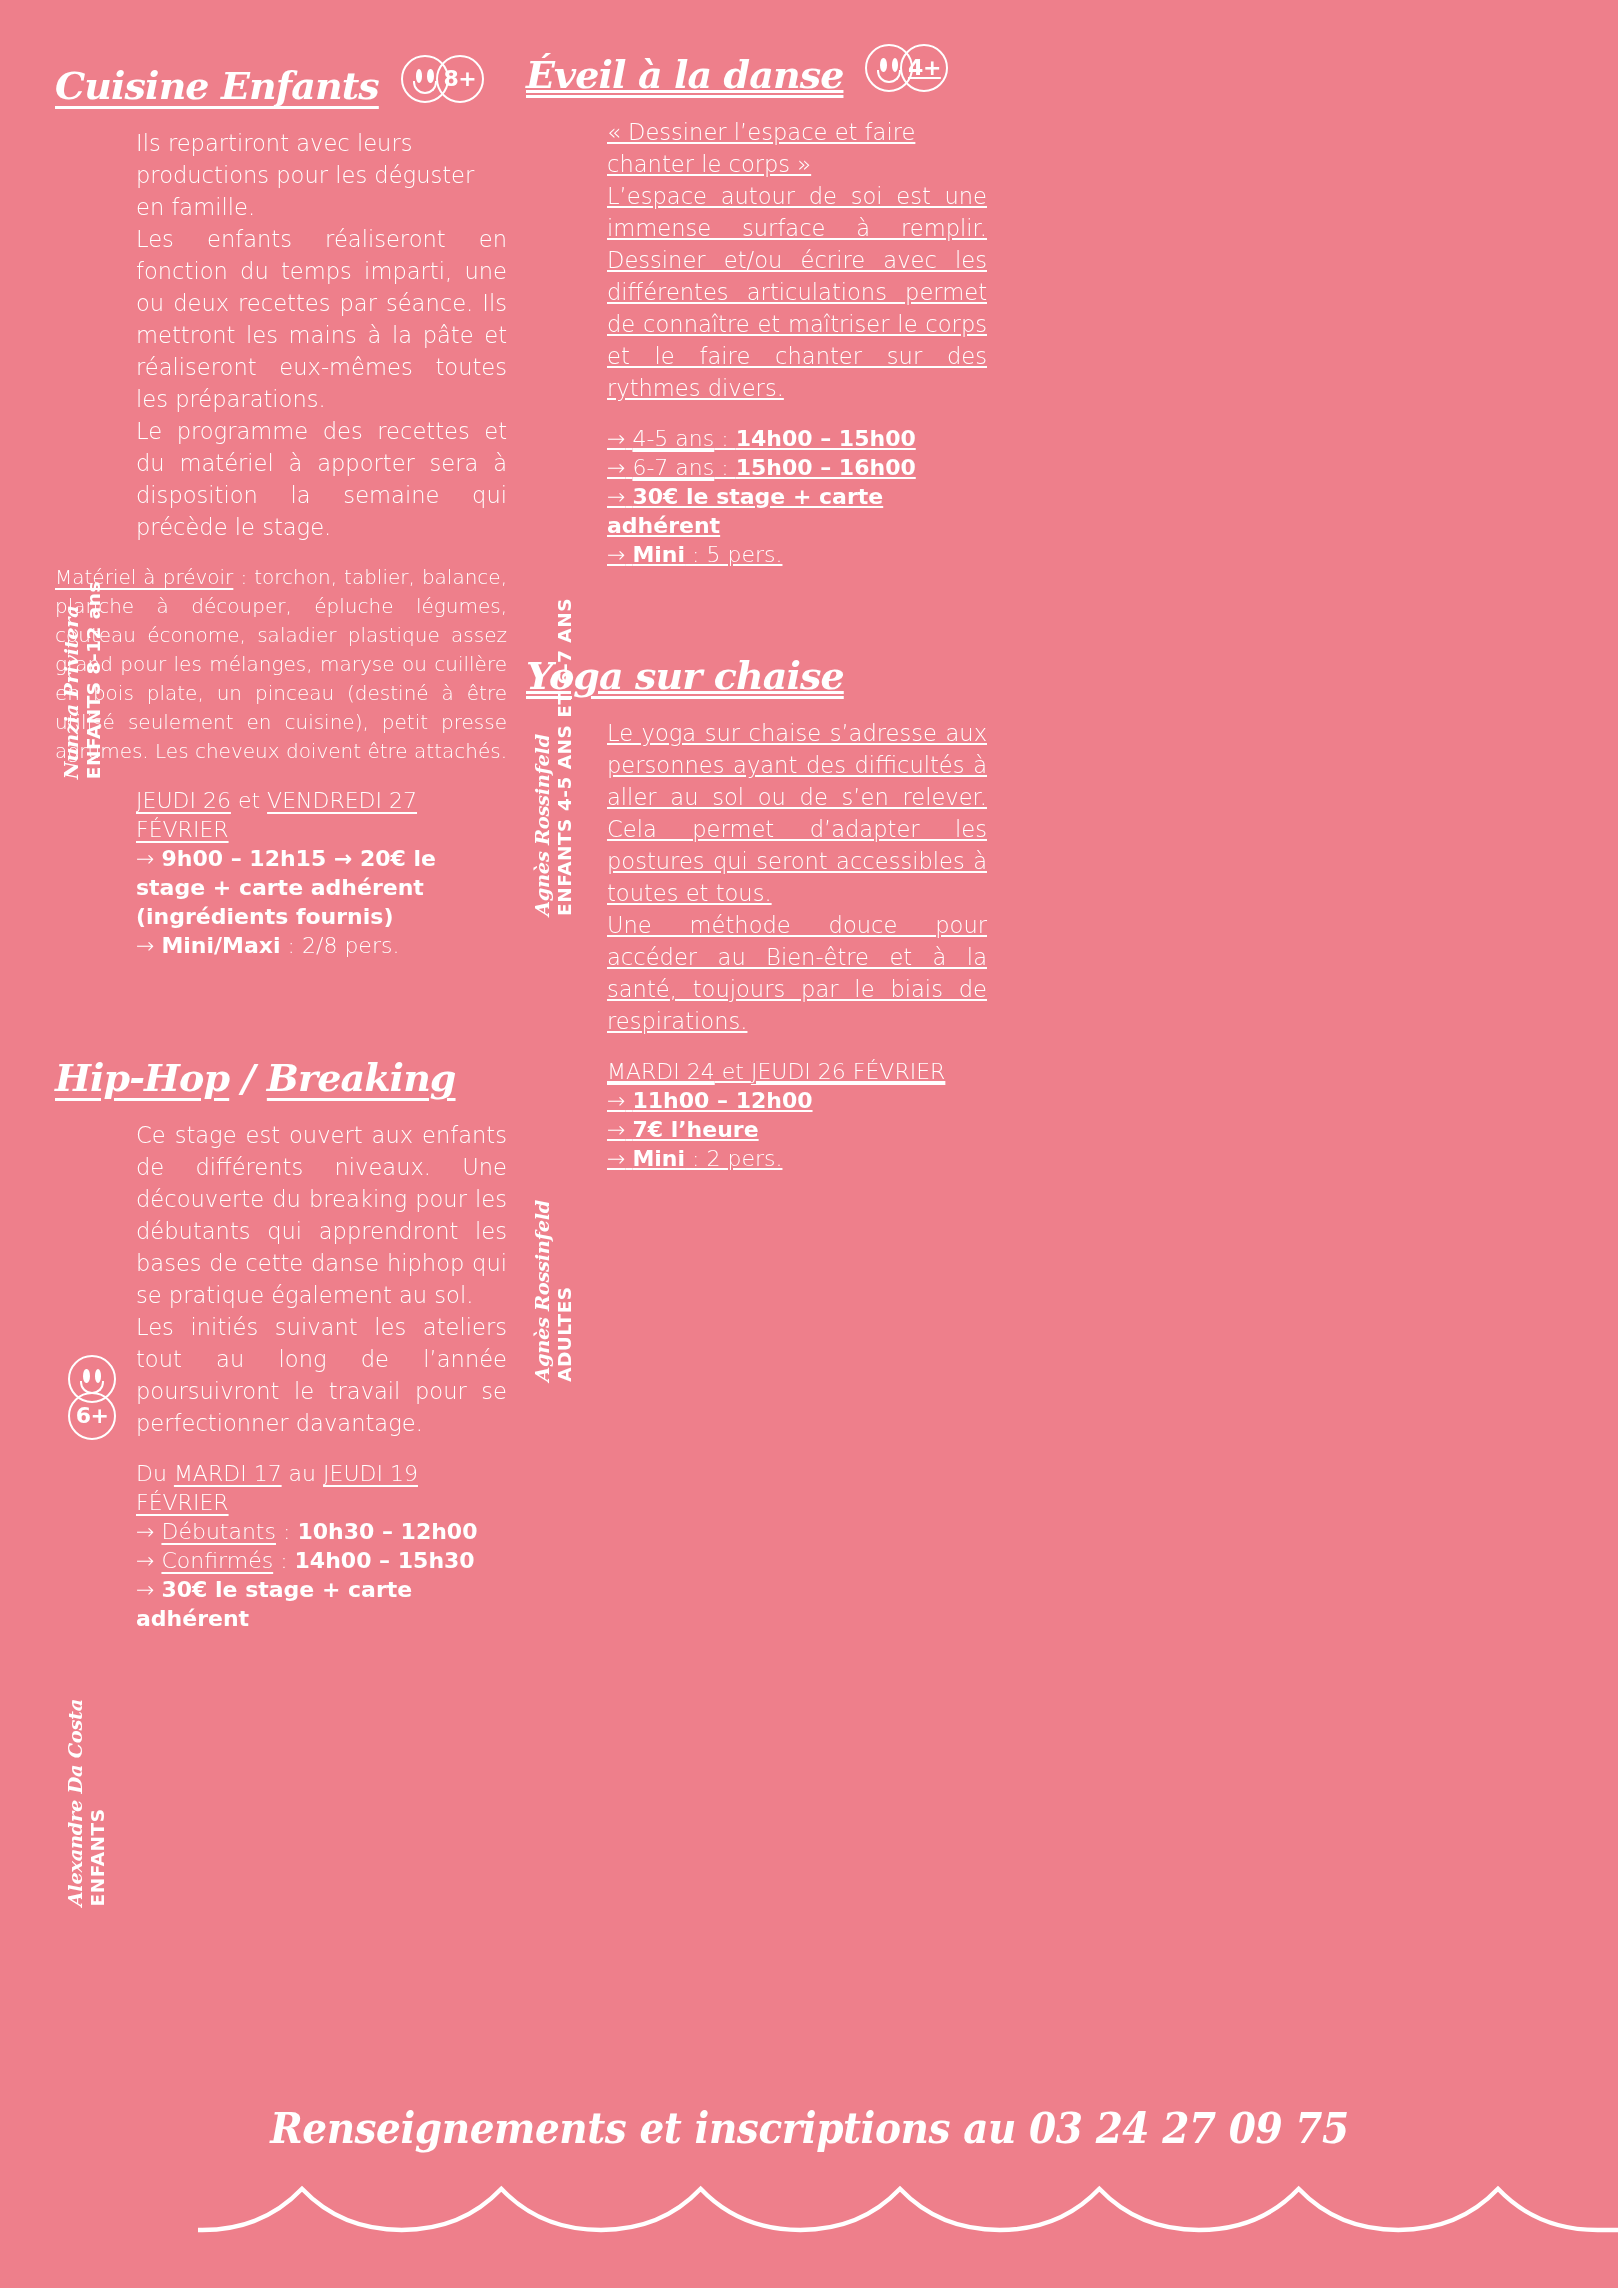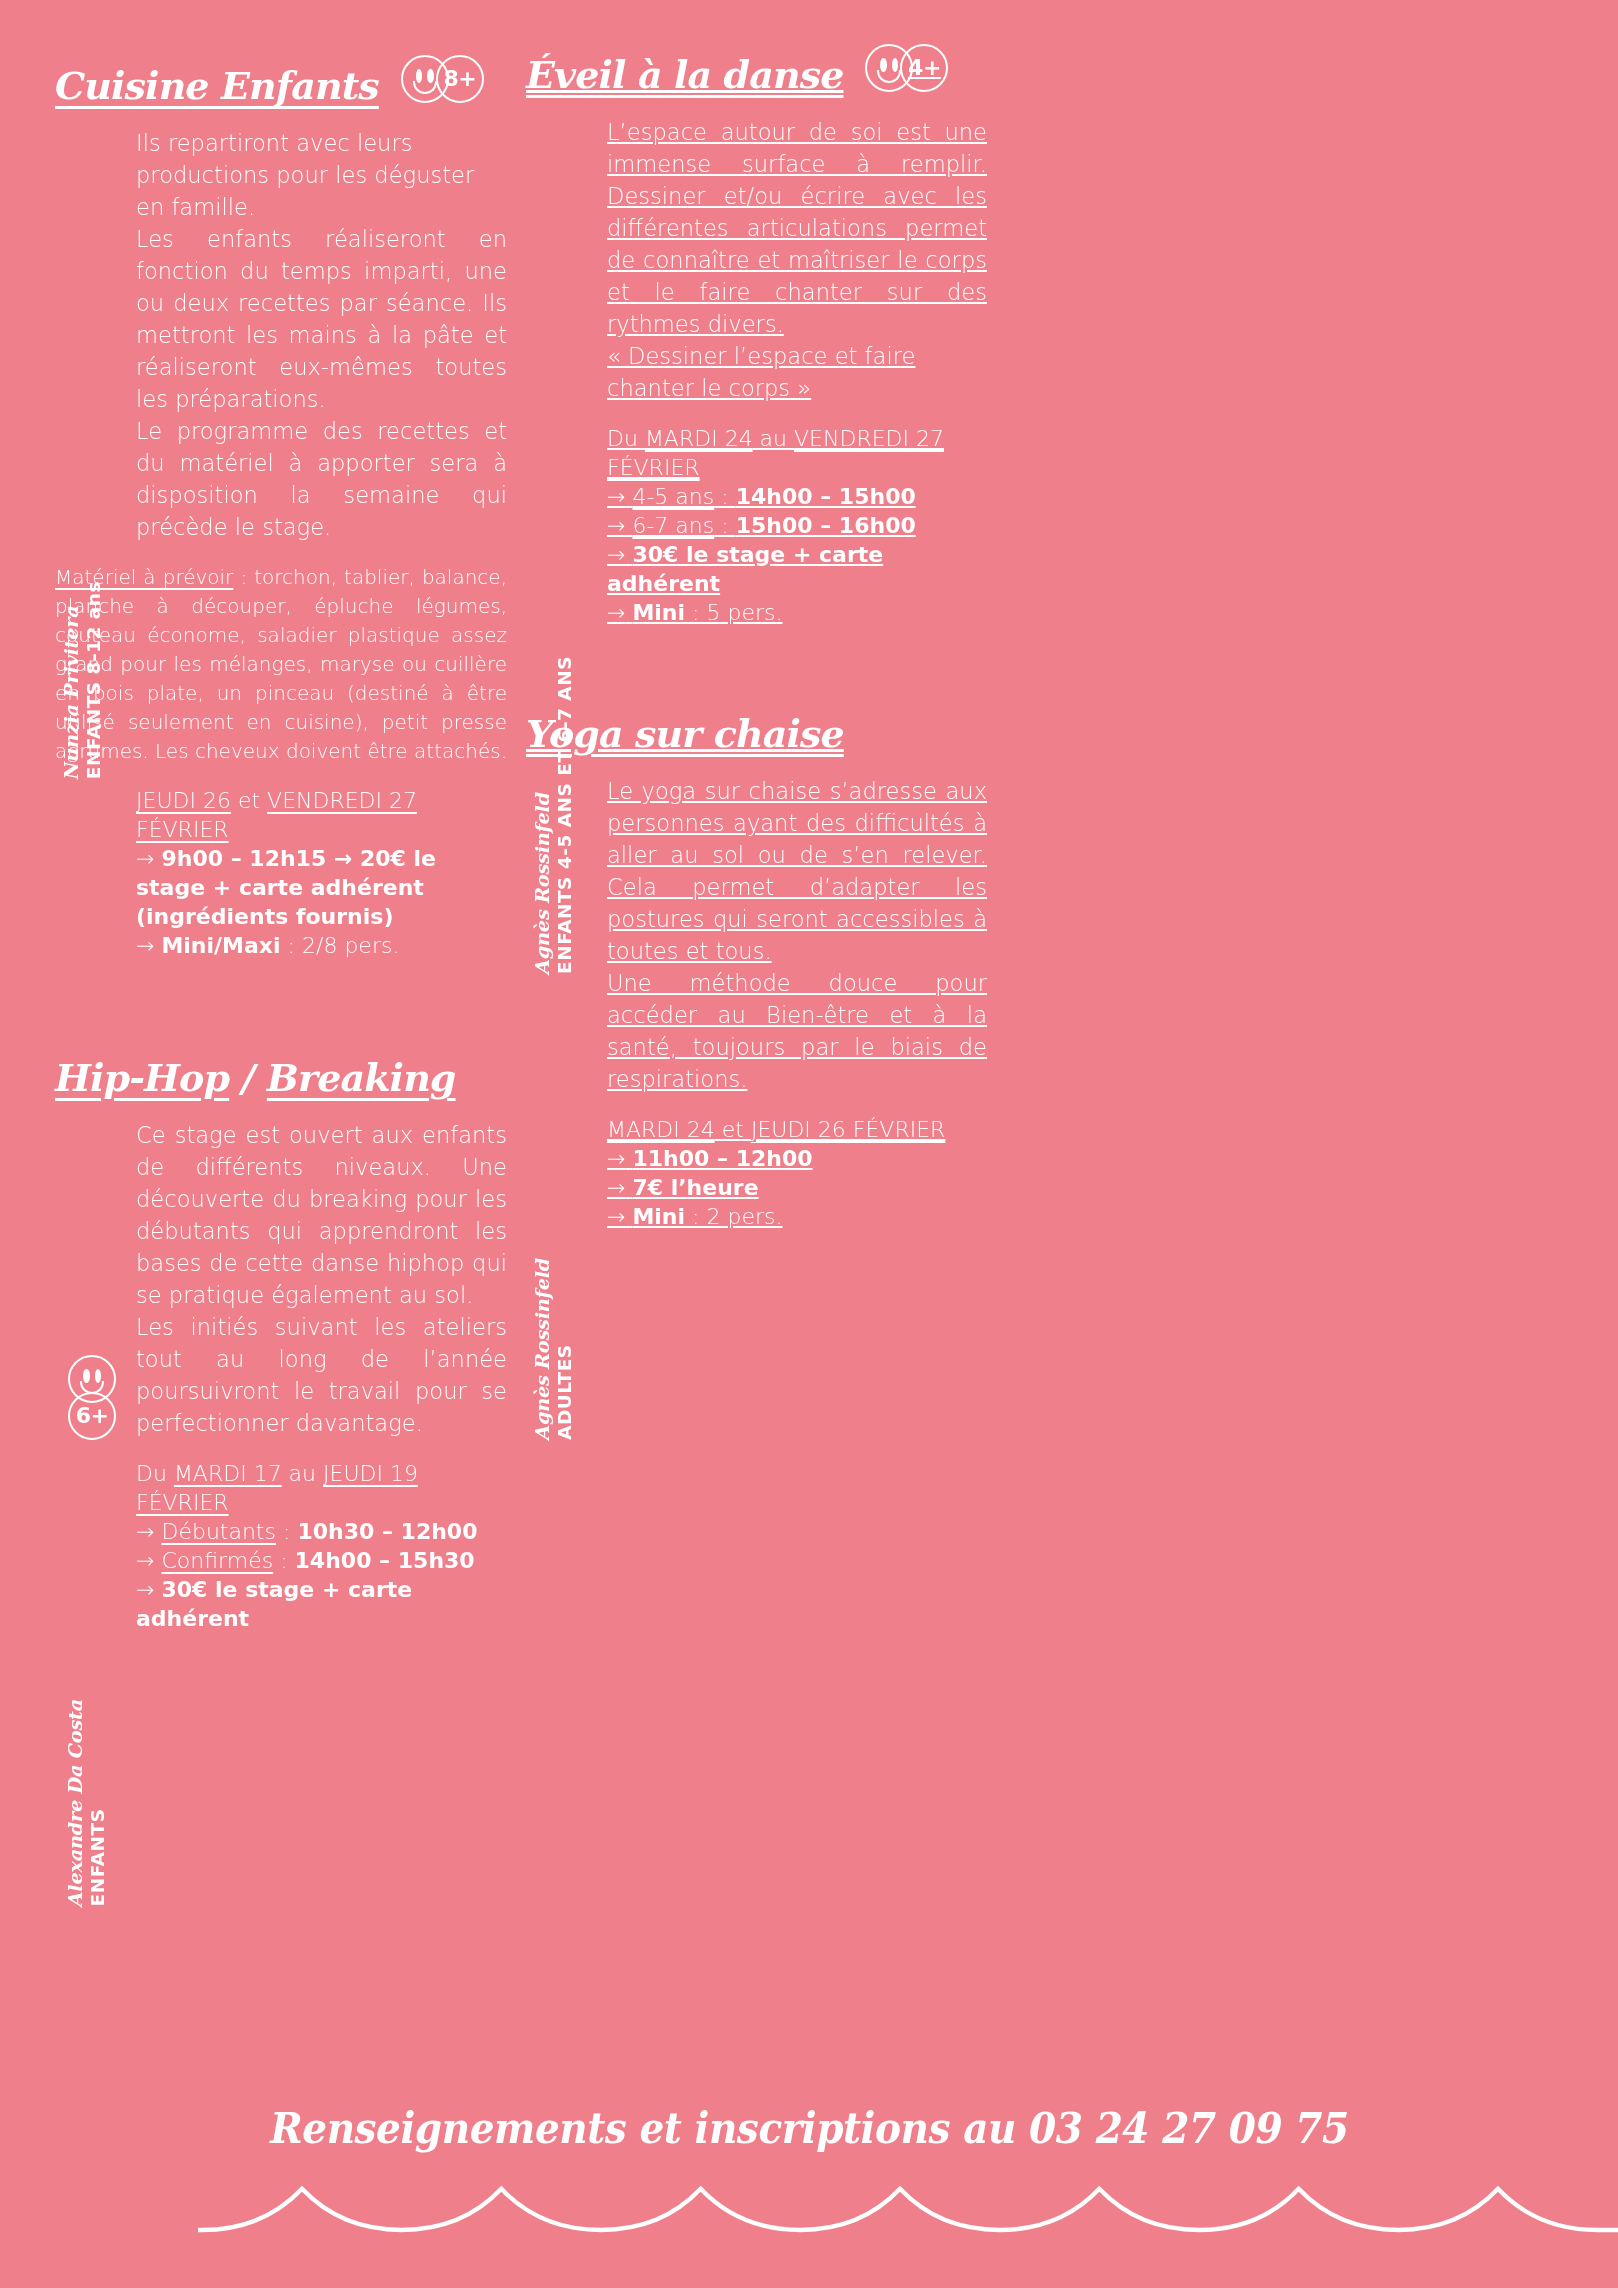--- a/index.html
+++ b/index.html
@@ -274,25 +274,24 @@
       </div>
 
       <div class="body-row" style="margin-top:22px;">
         <div class="vlabel">
           <div class="vwrap" style="bottom:-347px; left:7.4px;">
             <span class="vtext vname">Agnès Rossinfeld</span>
             <span class="vtext vage">ENFANTS 4-5 ANS ET 6-7 ANS</span>
           </div>
         </div>
         <div class="content">
+          <p class="body last-left">« Dessiner l’espace et faire chanter le corps »</p>
           <p class="body">L’espace autour de soi est une immense surface à remplir. Dessiner et/ou écrire avec les différentes articulations permet de connaître et maîtriser le corps et le faire chanter sur des rythmes divers.</p>
-          <p class="body last-left">« Dessiner l’espace et faire chanter le corps »</p>
 
           <div class="sched">
-            <div class="line"><span class="lite">Du </span><span class="u lite">MARDI 24</span><span class="lite"> au </span><span class="u lite">VENDREDI 27 FÉVRIER</span></div>
             <div class="line"><span class="arrow">→</span>
               <span class="u lite">4-5 ans</span><span class="lite"> : </span><span class="b">14h00 – 15h00</span></div>
             <div class="line"><span class="arrow">→</span>
               <span class="u lite">6-7 ans</span><span class="lite"> : </span><span class="b">15h00 – 16h00</span></div>
             <div class="line"><span class="arrow">→</span>
               <span class="b">30€ le stage + carte adhérent</span></div>
             <div class="line"><span class="arrow">→</span>
               <span class="b">Mini</span><span class="lite"> : 5 pers.</span></div>
           </div>
         </div>

